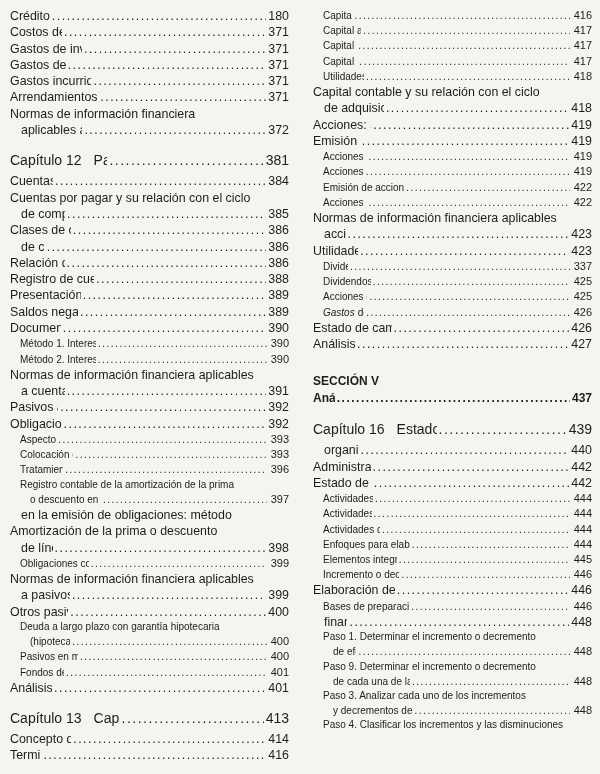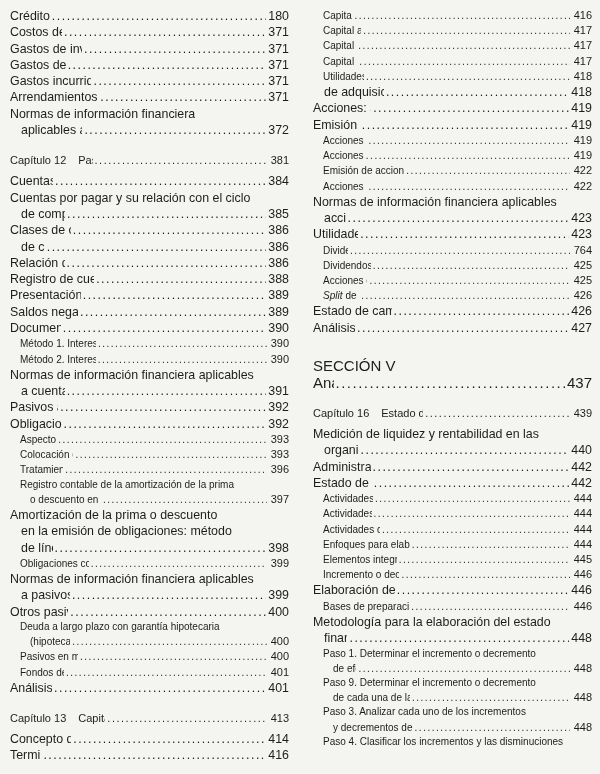--- a/index.html
+++ b/index.html
@@ -26,23 +26,23 @@
     content:"......................................................................................................";
     letter-spacing:1.5px;
   }
   .pg{flex:none;min-width:20px;text-align:right;}
   .i1{font-size:12.4px;line-height:16.3px;}
   .i1 .row.cont{padding-left:11px;}
   .i2{font-size:10px;line-height:14.2px;}
   .i2 .pg{font-size:11px;}
   .i2 .row{padding-left:10px;}
   .i2 .row.cont{padding-left:20px;}
-  .ch{font-size:11px;line-height:18px;margin:0 0 4px 0;}
+  .ch{font-size:14px;line-height:18px;margin:0 0 4px 0;}
   .chap-label{margin-right:12px;flex:none;}
-  .sec{font-size:15px;line-height:17px;font-weight:normal;}
+  .sec{font-size:12px;line-height:17px;font-weight:bold;}
   .gap{height:13px;}
   .gap.big{height:21px;}
   i{font-style:italic;}
 </style>
 </head>
 <body style="background: rgb(244, 244, 240); color: rgb(29, 29, 29);">
 
 <div class="page">
   <div class="col">
       <div class="entry i1">
@@ -235,25 +235,25 @@
         <div class="row">
           <span class="txt">Registro contable de la amortización de la prima</span>
         </div>
         <div class="row cont">
           <span class="txt">o descuento en la emisión de obligaciones</span>
           <span class="dots"></span>
           <span class="pg">397</span>
         </div>
       </div>
       <div class="entry i1">
+        <div class="row cont">
+          <span class="txt">en la emisión de obligaciones: método</span>
+        </div>
         <div class="row">
           <span class="txt">Amortización de la prima o descuento</span>
-        </div>
-        <div class="row cont">
-          <span class="txt">en la emisión de obligaciones: método</span>
         </div>
         <div class="row cont">
           <span class="txt">de línea recta</span>
           <span class="dots"></span>
           <span class="pg">398</span>
         </div>
       </div>
       <div class="entry i2">
         <div class="row">
           <span class="txt">Obligaciones convertibles en acciones</span>
@@ -363,20 +363,23 @@
         </div>
       </div>
       <div class="entry i2">
         <div class="row">
           <span class="txt">Utilidades retenidas</span>
           <span class="dots"></span>
           <span class="pg">418</span>
         </div>
       </div>
       <div class="entry i1">
+        <div class="row">
+          <span class="txt">Capital contable y su relación con el ciclo</span>
+        </div>
         <div class="row cont">
           <span class="txt">de adquisiciones de activo fijo</span>
           <span class="dots"></span>
           <span class="pg">418</span>
         </div>
       </div>
       <div class="entry i1">
         <div class="row">
           <span class="txt">Acciones: aspectos legales</span>
           <span class="dots"></span>
@@ -432,40 +435,40 @@
         <div class="row">
           <span class="txt">Utilidades retenidas</span>
           <span class="dots"></span>
           <span class="pg">423</span>
         </div>
       </div>
       <div class="entry i2">
         <div class="row">
           <span class="txt">Dividendos</span>
           <span class="dots"></span>
-          <span class="pg">764</span>
+          <span class="pg">337</span>
         </div>
       </div>
       <div class="entry i2">
         <div class="row">
           <span class="txt">Dividendos en acciones</span>
           <span class="dots"></span>
           <span class="pg">425</span>
         </div>
       </div>
       <div class="entry i2">
         <div class="row">
           <span class="txt">Acciones en tesorería</span>
           <span class="dots"></span>
           <span class="pg">425</span>
         </div>
       </div>
       <div class="entry i2">
         <div class="row">
-          <span class="txt"><i style="margin-right: 3px;">Split</i><span>de acciones</span></span>
+          <span class="txt"><i style="margin-right: 3px;">Gastos</i><span>de acciones</span></span>
           <span class="dots"></span>
           <span class="pg">426</span>
         </div>
       </div>
       <div class="entry i1">
         <div class="row">
           <span class="txt">Estado de cambios en el capital contable</span>
           <span class="dots"></span>
           <span class="pg">426</span>
         </div>
@@ -493,23 +496,20 @@
       <div class="gap"></div>
       <div class="entry ch">
         <div class="row">
           <span class="chap-label">Capítulo 16</span>
           <span class="txt">Estado de flujos de efectivo</span>
           <span class="dots"></span>
           <span class="pg">439</span>
         </div>
       </div>
       <div class="entry i1">
-        <div class="row">
-          <span class="txt">Medición de liquidez y rentabilidad en las</span>
-        </div>
         <div class="row cont">
           <span class="txt">organizaciones</span>
           <span class="dots"></span>
           <span class="pg">440</span>
         </div>
       </div>
       <div class="entry i1">
         <div class="row">
           <span class="txt">Administración del efectivo</span>
           <span class="dots"></span>
@@ -573,23 +573,20 @@
         </div>
       </div>
       <div class="entry i2">
         <div class="row">
           <span class="txt">Bases de preparación del estado de flujos de efectivo</span>
           <span class="dots"></span>
           <span class="pg">446</span>
         </div>
       </div>
       <div class="entry i1">
-        <div class="row">
-          <span class="txt">Metodología para la elaboración del estado</span>
-        </div>
         <div class="row cont">
           <span class="txt">financiero</span>
           <span class="dots"></span>
           <span class="pg">448</span>
         </div>
       </div>
       <div class="entry i2">
         <div class="row">
           <span class="txt">Paso 1. Determinar el incremento o decremento</span>
         </div>

